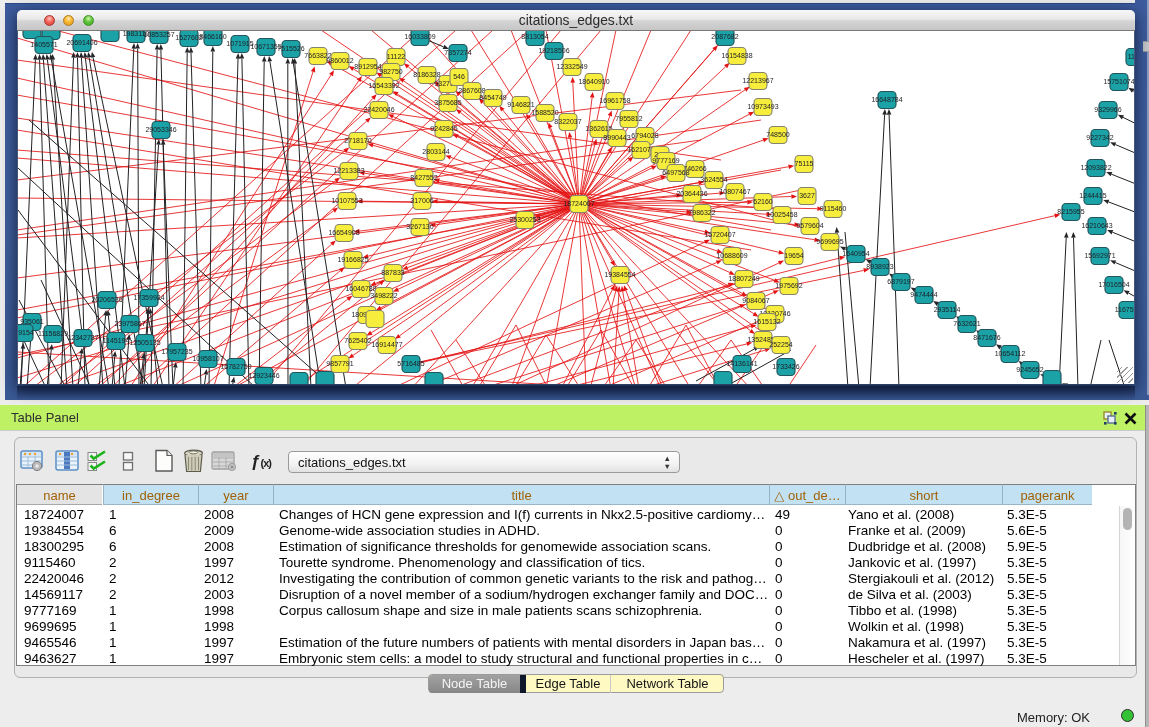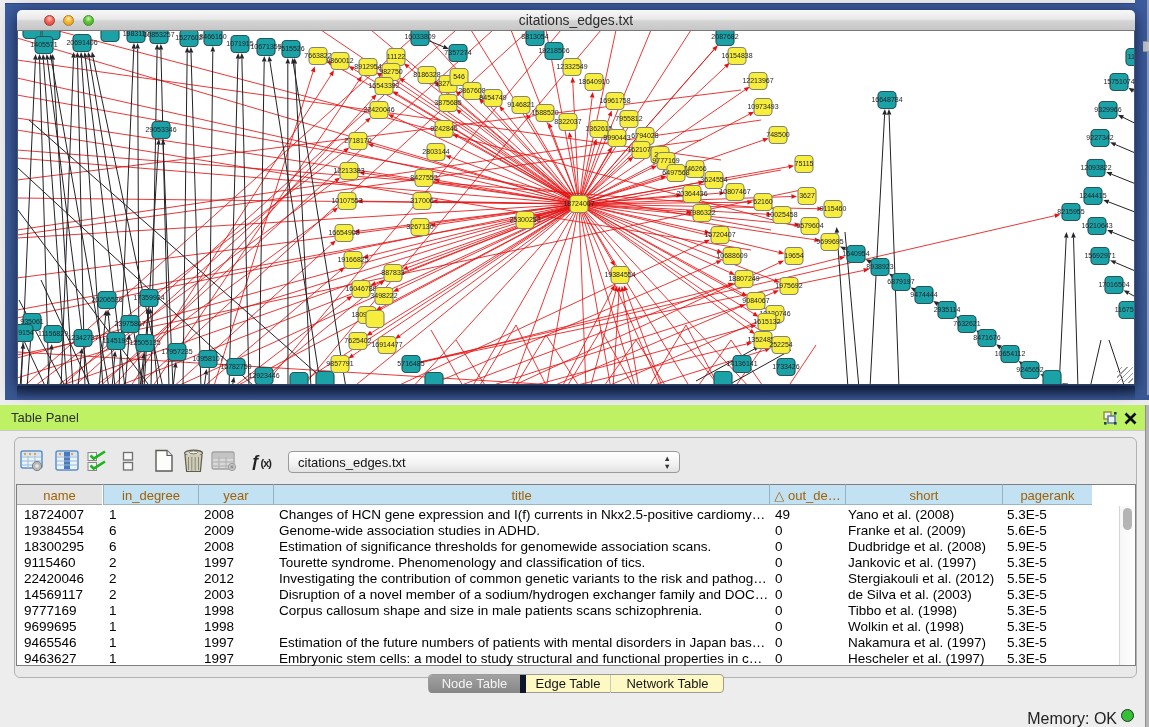--- a/index.html
+++ b/index.html
@@ -940,15 +940,15 @@
       <span class="c6">5.3E-5</span>
     </div>
 <div id="vsb">
       <div class="th"></div>
     </div>
 <div id="tabs">
       <span class="t0">Node Table</span>
       <span class="t1">Edge Table</span>
       <span class="t2">Network Table</span>
     </div>
-<div id="mem" style="position:absolute;left:1017px;top:710px;width:100px;text-align:right;font-size:16px;color:#222">Memory: OK</div>
+<div id="mem" style="position:absolute;left:1017px;top:710px;width:100px;font-size:13px;color:#222">Memory: OK</div>
 <div id="memdot"></div>
 <div id="rstrip"></div>
 </div>
 </body></html>

